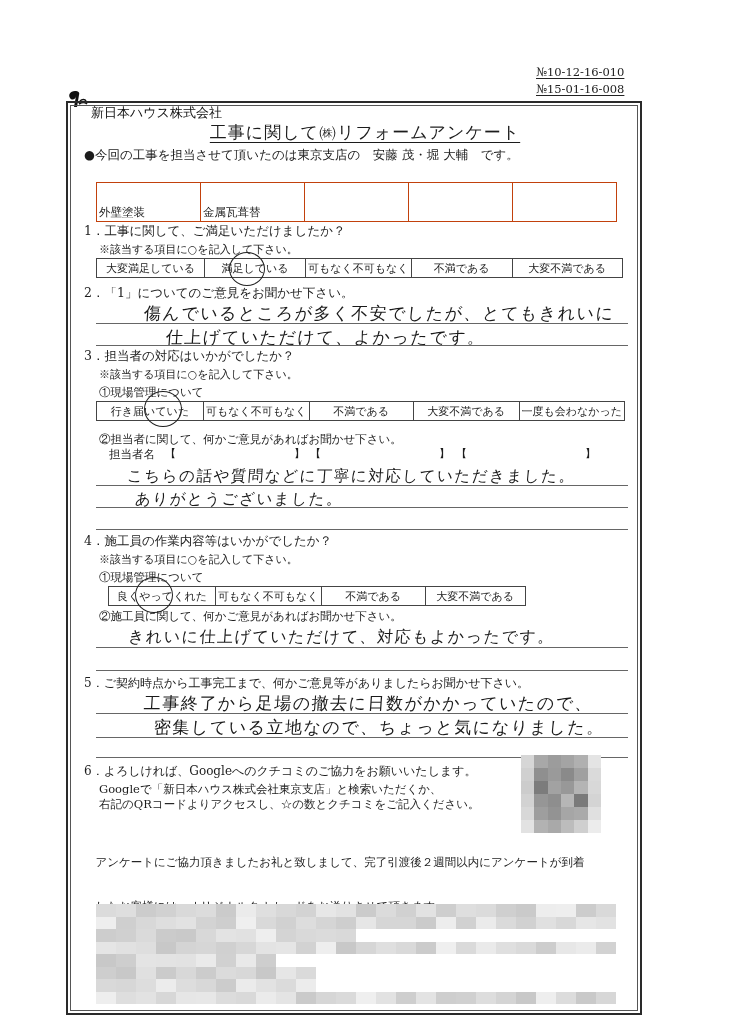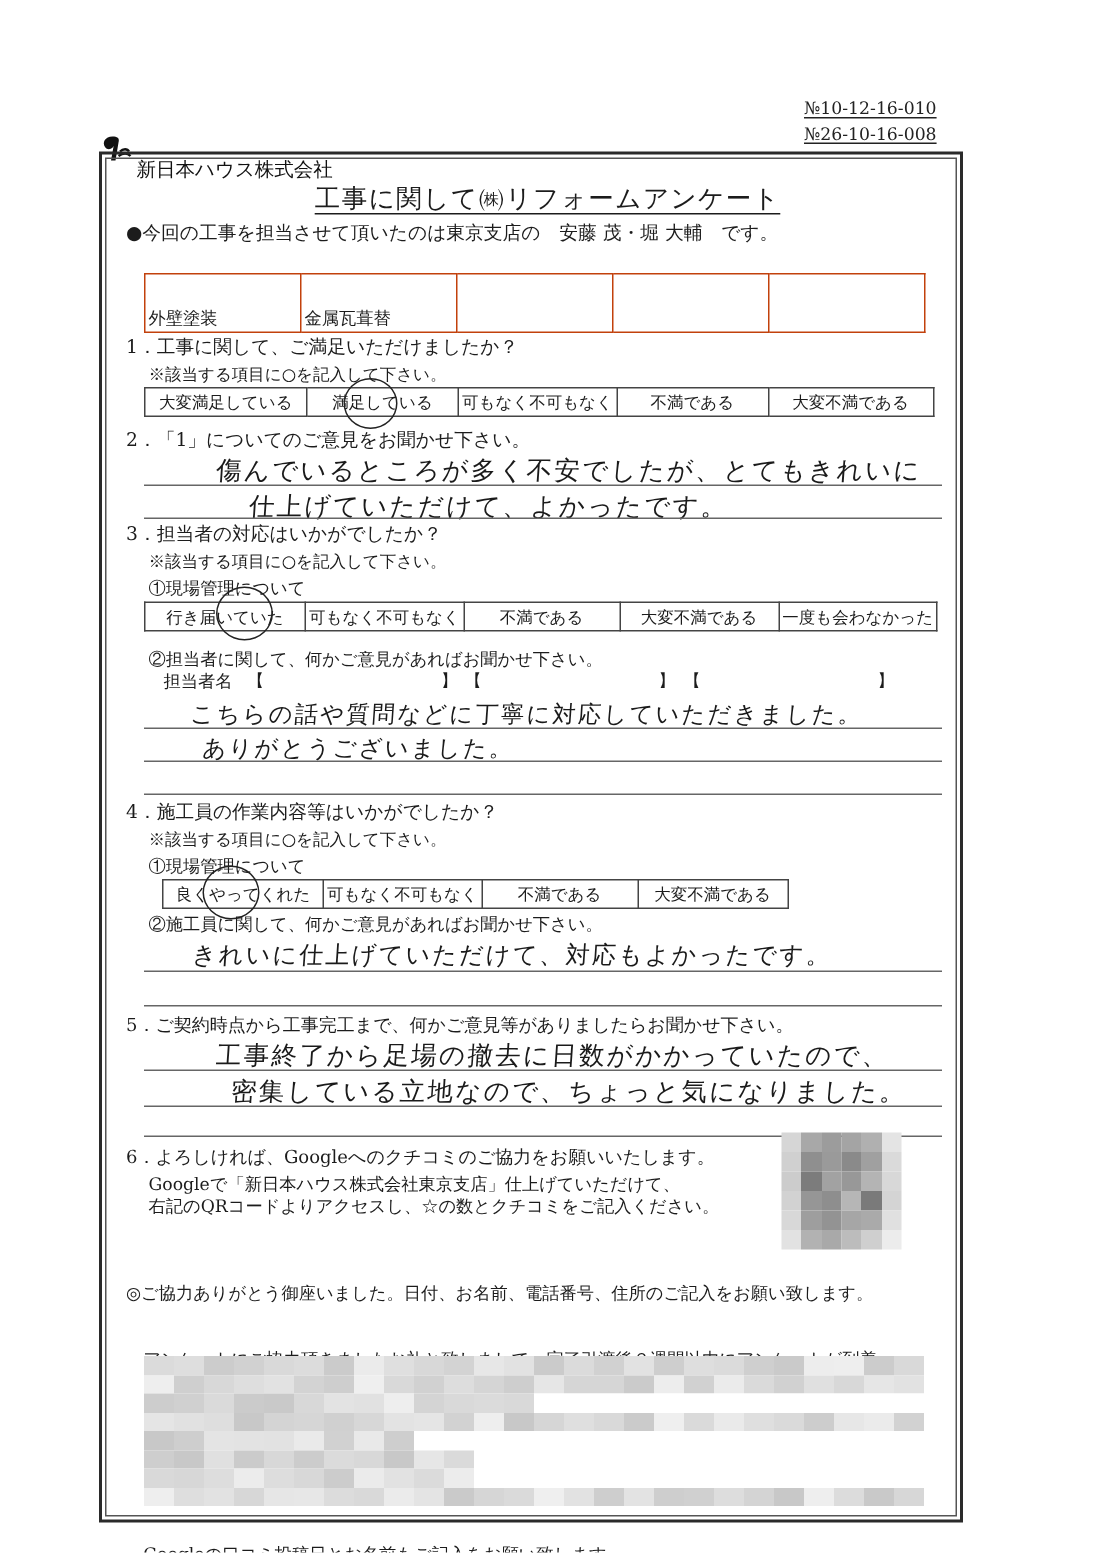--- a/index.html
+++ b/index.html
@@ -65,21 +65,21 @@
       <path d="M9 2 C4 2 2 6 4 9 C6 12 10 10 10 7 L8 18 L11 18 L13 6 C14 3 12 2 9 2 Z" fill="#111"></path>
       <path d="M14 12 C16 10 19 10 20 12" stroke="#111" stroke-width="1.6" fill="none"></path>
       <path d="M13 15 C16 13 19 13 21 15" stroke="#111" stroke-width="1.6" fill="none"></path>
     </svg>
   </span>
   <span class="company">新日本ハウス株式会社</span>
 </div>
 
 <div class="abs docnums">
   <div>№10-12-16-010</div>
-  <div>№26-10-16-008</div>
+  <div>№15-01-16-008</div>
 </div>
 
 <div class="abs frame-outer"></div>
 <div class="abs frame-inner"></div>
 
 <div class="abs title">
   <span>工事に関して㈱リフォームアンケート</span>
 </div>
 
 <div class="abs intro">●今回の工事を担当させて頂いたのは東京支店の　安藤 茂・堀 大輔　です。</div>
@@ -165,21 +165,21 @@
 <div class="rule" style="left:96px; width:532px; top:670px;"></div>
 
 <div class="abs q" style="left:84px; top:675px; font-size:12px;">5．ご契約時点から工事完工まで、何かご意見等がありましたらお聞かせ下さい。</div>
 <div class="hand" style="left:144px; top:692px;">工事終了から足場の撤去に日数がかかっていたので、</div>
 <div class="rule" style="left:96px; width:532px; top:713px;"></div>
 <div class="hand" style="left:154px; top:716px;">密集している立地なので、ちょっと気になりました。</div>
 <div class="rule" style="left:96px; width:532px; top:737px;"></div>
 <div class="rule" style="left:96px; width:532px; top:757px;"></div>
 
 <div class="abs q" style="left:84px; top:763px; font-size:12px;">6．よろしければ、Googleへのクチコミのご協力をお願いいたします。</div>
-<div class="abs note" style="left:99px; top:782px; font-size:11.5px;">Googleで「新日本ハウス株式会社東京支店」仕上げていただけて、</div>
+<div class="abs note" style="left:99px; top:782px; font-size:11.5px;">Googleで「新日本ハウス株式会社東京支店」と検索いただくか、</div>
 <div class="abs note" style="left:99px; top:797px; font-size:11.5px;">右記のQRコードよりアクセスし、☆の数とクチコミをご記入ください。</div>
 
 <div class="abs qr">
   <div style="background:#d6d6d6"></div>
     <div style="background:#a8a8a8"></div>
     <div style="background:#9c9c9c"></div>
     <div style="background:#a4a4a4"></div>
     <div style="background:#b0b0b0"></div>
     <div style="background:#e4e4e4"></div>
   <div style="background:#d0d0d0"></div>
@@ -208,21 +208,20 @@
     <div style="background:#e0e0e0"></div>
   <div style="background:#e2e2e2"></div>
     <div style="background:#b2b2b2"></div>
     <div style="background:#a9a9a9"></div>
     <div style="background:#bcbcbc"></div>
     <div style="background:#cfcfcf"></div>
     <div style="background:#ececec"></div>
 </div>
 
 <div class="abs closing">
-  <div>◎ご協力ありがとう御座いました。日付、お名前、電話番号、住所のご記入をお願い致します。</div>
   <div>　アンケートにご協力頂きましたお礼と致しまして、完了引渡後２週間以内にアンケートが到着</div>
   <div>　したお客様には、オリジナルクオカードをお送りさせて頂きます。</div>
   <div>　また、Googleの口コミにもご協力をお願い致します。</div>
   <div>　Googleの口コミ投稿日とお名前もご記入をお願い致します。</div>
 </div>
 
 <div class="abs redact" id="redact">
     <div style="background: rgb(219, 219, 219);"></div>
     <div style="background: rgb(222, 222, 222);"></div>
     <div style="background: rgb(204, 204, 204);"></div>

